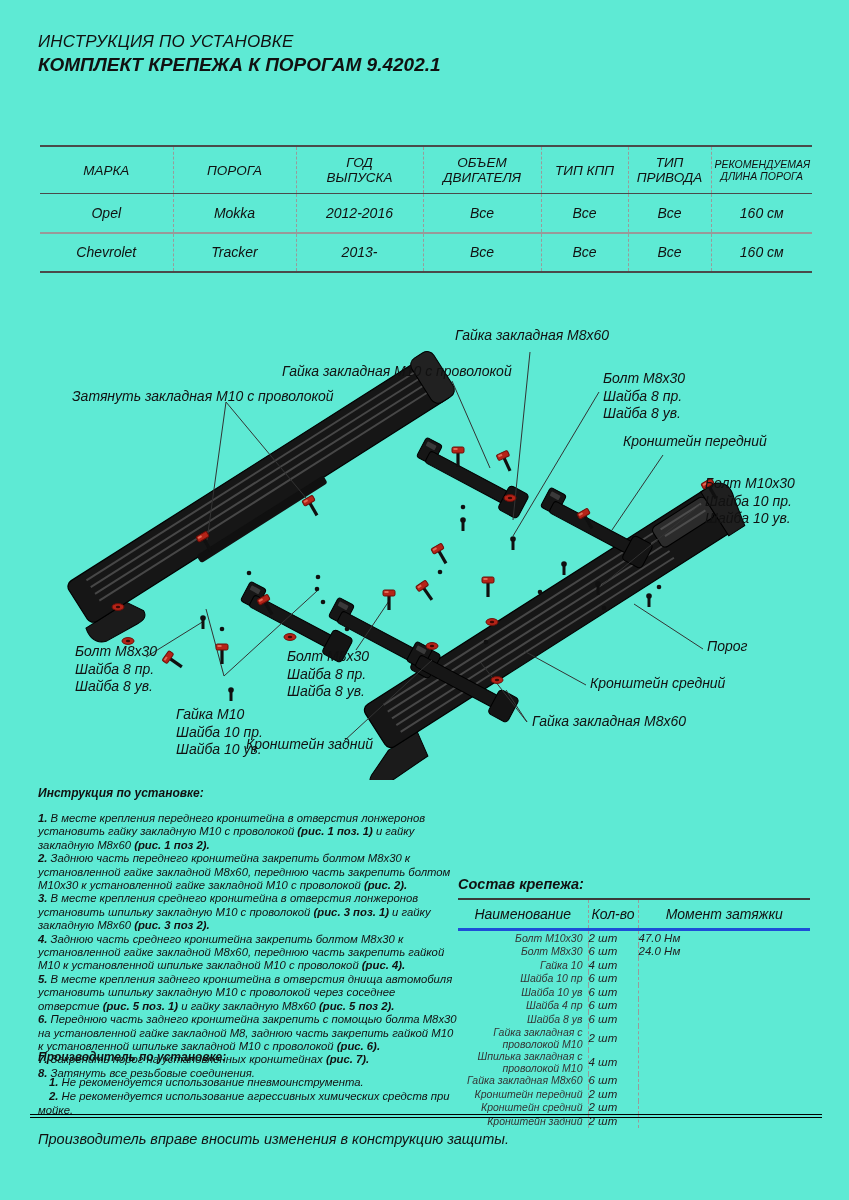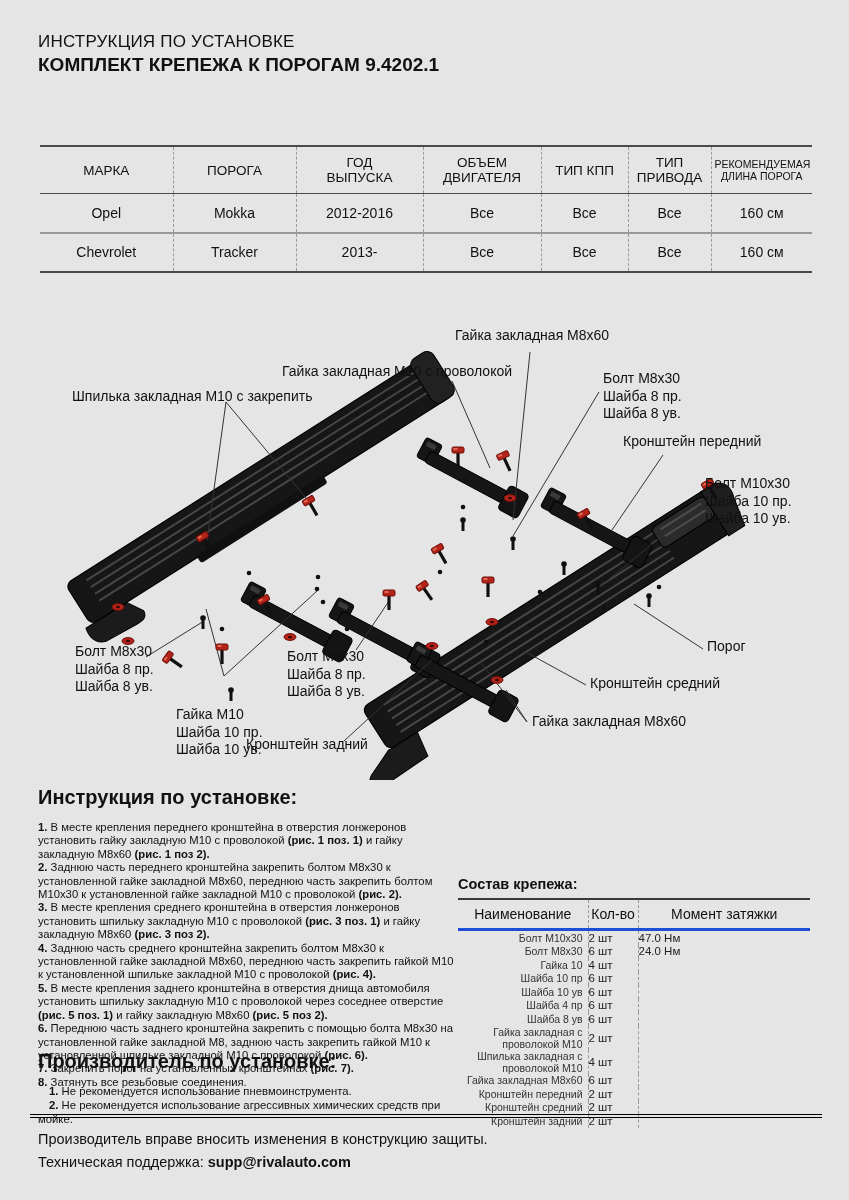--- a/index.html
+++ b/index.html
@@ -1,20 +1,21 @@
 <!DOCTYPE html>
 <html lang="ru"><head>
 <meta charset="utf-8">
 <style>
   html,body{margin:0;padding:0;background:#888;}
   .page{
     position:relative; width:849px; height:1200px; margin:0 auto;
-    background:#e5e5e5; color:#111;
+    background:#5eead4; color:#111;
     font-family:"Liberation Sans", sans-serif;
     overflow:hidden;
+    font-style:italic;
   }
   
   .hdr{position:absolute; left:38px; top:32px;}
   .hdr .l1{font-size:17px; letter-spacing:.2px;}
   .hdr .l2{font-size:19px; font-weight:bold; margin-top:2px;}
   
   table.fitment{
     position:absolute; left:40px; top:145px; width:772px;
     border-collapse:collapse; table-layout:fixed;
     border-top:2px solid #4a4a4a; border-bottom:2px solid #4a4a4a;
@@ -33,21 +34,21 @@
   
   .diagram{position:absolute; left:0; top:308px; width:849px; height:472px;}
   .diagram svg{position:absolute; left:0; top:0;}
   .dlabel{
     position:absolute; font-size:14px; line-height:17.5px;
     color:#111; white-space:nowrap;
   }
   
   .instructions{position:absolute; left:38px; top:786px; width:420px;}
   .instructions h2, .recommendations h2{
-    font-size:20px; font-weight:bold; margin:0 0 12px 0;
+    font-size:12px; font-weight:bold; margin:0 0 12px 0;
   }
   .instructions p{margin:0; font-size:11.3px; line-height:13.4px;}
   .recommendations{position:absolute; left:38px; top:1050px; width:420px;}
   .recommendations p{margin:0; font-size:11.3px; line-height:13.8px; text-indent:11px;}
   
   .parts{position:absolute; left:458px; top:876px; width:354px;}
   .parts h3{font-size:14.5px; font-weight:bold; margin:0 0 6px 0;}
   table.parts-t{
     width:352px; border-collapse:collapse; table-layout:fixed;
     border-top:2px solid #3a3a3a;
@@ -341,21 +342,21 @@
         </g>
     </svg>
     <div id="dlabels">
         <div class="dlabel" style="left: 455px; top: 19px;">
           <div>Гайка закладная М8х60</div>
         </div>
         <div class="dlabel" style="left: 282px; top: 55px;">
           <div>Гайка закладная М10 с проволокой</div>
         </div>
         <div class="dlabel" style="left: 72px; top: 80px;">
-          <div>Шпилька закладная М10 с закрепить</div>
+          <div>Затянуть закладная М10 с проволокой</div>
         </div>
         <div class="dlabel" style="left: 603px; top: 62px;">
           <div>Болт М8х30</div>
           <div>Шайба 8 пр.</div>
           <div>Шайба 8 ув.</div>
         </div>
         <div class="dlabel" style="left: 623px; top: 125px;">
           <div>Кронштейн передний</div>
         </div>
         <div class="dlabel" style="left: 705px; top: 167px;">
@@ -497,16 +498,15 @@
             <td class="tq"></td>
           </tr>
         </tbody>
     </table>
   </aside>
 
   <div class="divider"></div>
 
   <div class="footer">
     <div>Производитель вправе вносить изменения в конструкцию защиты.</div>
-    <div><span>Техническая поддержка: </span><b>supp@rivalauto.com</b></div>
   </div>
 
 </div>
 
 </body></html>

